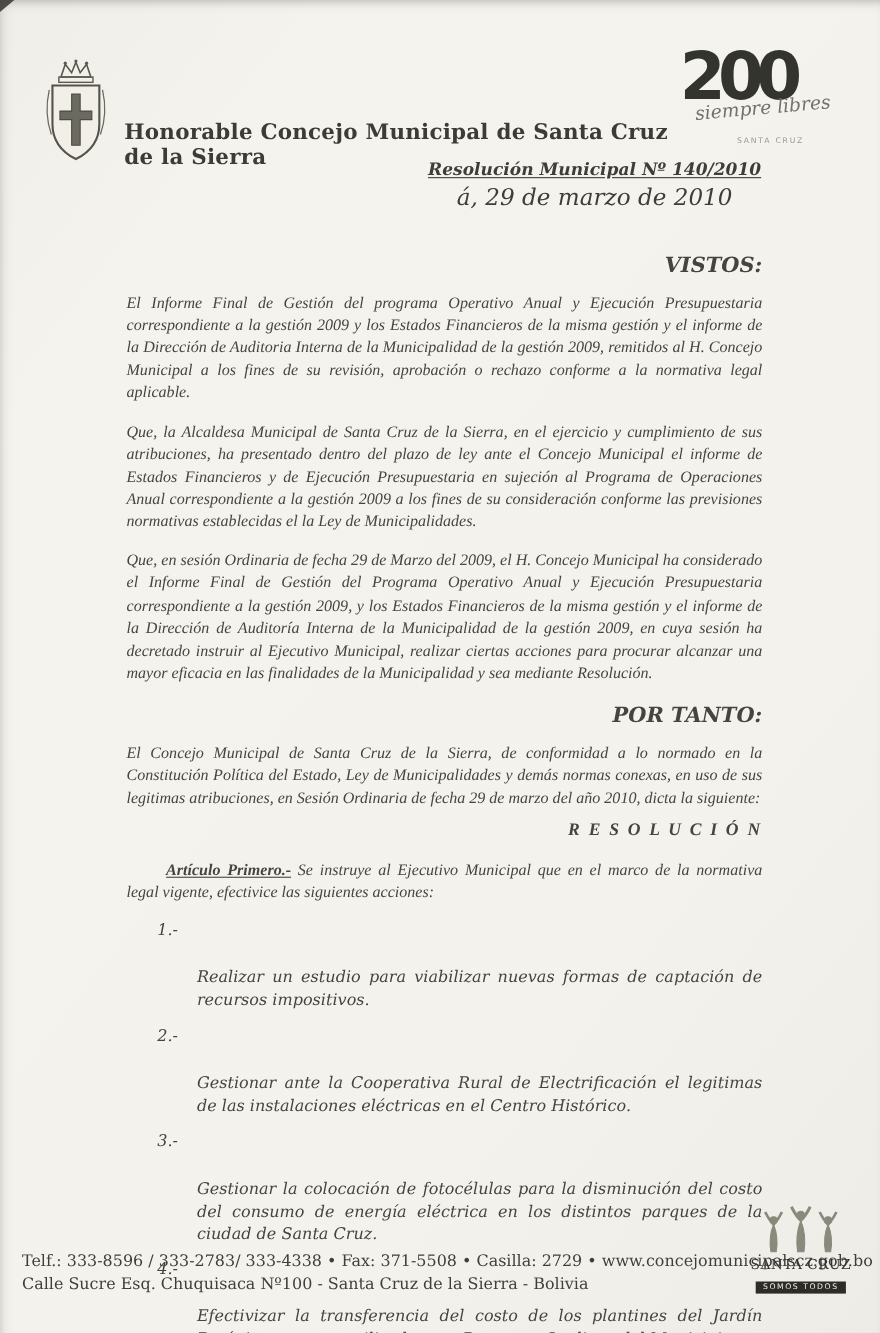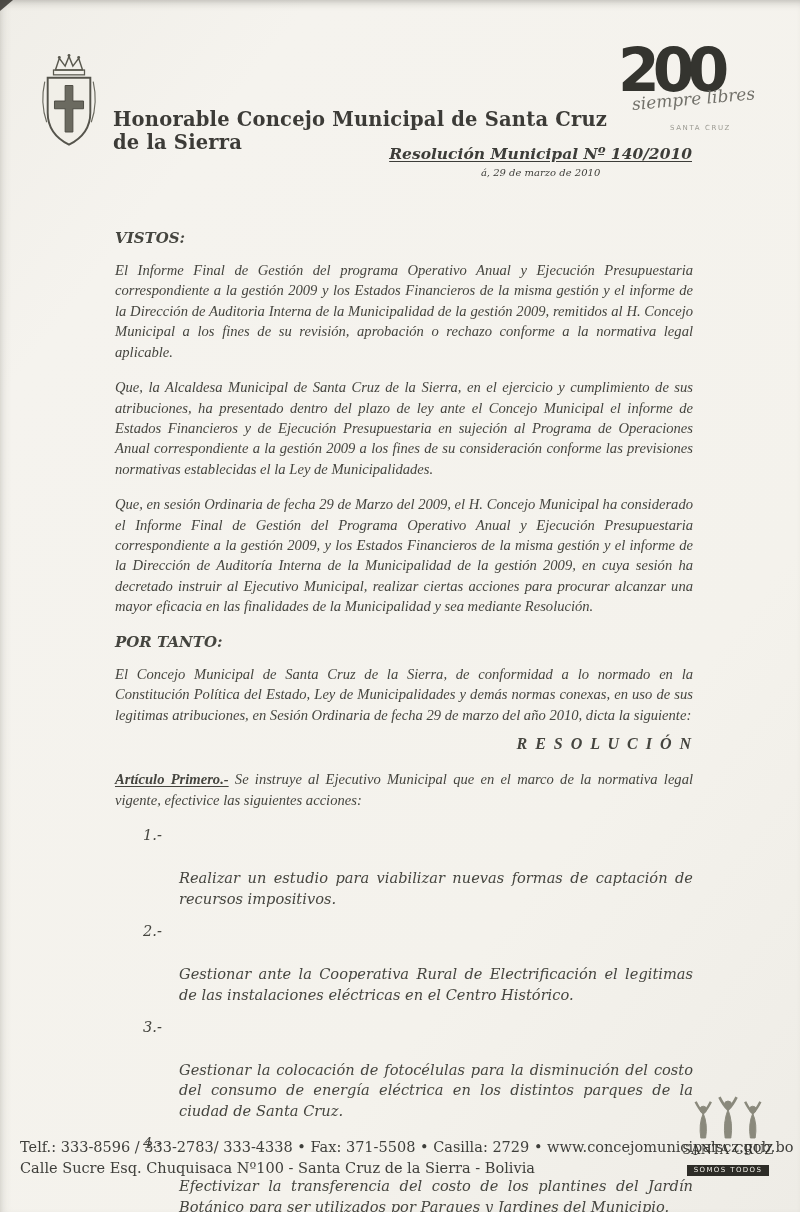--- a/index.html
+++ b/index.html
@@ -49,36 +49,36 @@
   }
   
   .res-heading {
     position:absolute; top:144px; right:108px;
     text-align:center; font-style:italic; color:#3d3d39;
   }
   .res-heading .res-number {
     font-weight:bold; font-size:15.5px;
     text-decoration:underline; text-underline-offset:2px;
   }
-  .res-heading .res-date { font-size:10px; margin-top:4px; }
+  .res-heading .res-date { font-size:21px; margin-top:4px; }
   
   .doc-body {
     position:absolute; top:228px; left:115px; width:578px;
     font-style:italic; font-size:14.6px; line-height:1.4;
     color:#45453f; text-align:justify;
   }
-  .sec-heading { font-weight:bold; font-size:15px; margin:0 0 11px 0; text-align:left; }
+  .sec-heading { font-weight:bold; font-size:19px; margin:0 0 11px 0; text-align:right; }
   .doc-body p { margin:0 0 15px 0;font-family:Liberation Serif, serif; }
   .doc-body p.tight { margin-bottom:8px; }
   .resolucion-title {
     text-align:right; font-weight:bold; font-size:16px;
     letter-spacing:2px; margin:4px 0 14px 0;font-family:Liberation Serif, serif;
   }
   .articulo-label {
-    font-weight:bold; text-decoration:underline; text-underline-offset:2px;
+    font-weight:bold; text-decoration:underline; text-underline-offset:2px;margin-left:36px;
   }
   .res-item { display:flex; margin:0 0 12px 28px; }
   .res-item .res-num { flex:0 0 36px; font-weight:normal; }
   .res-item .res-text { flex:1; text-align:justify;margin-top:43px; }
   
   .footer {
     position:absolute; left:0; bottom:32px; width:100%;
     text-align:left; color:#3e3e3a;
     font-size:14.5px; line-height:1.5; font-style:normal;padding-left:20px;
   }

